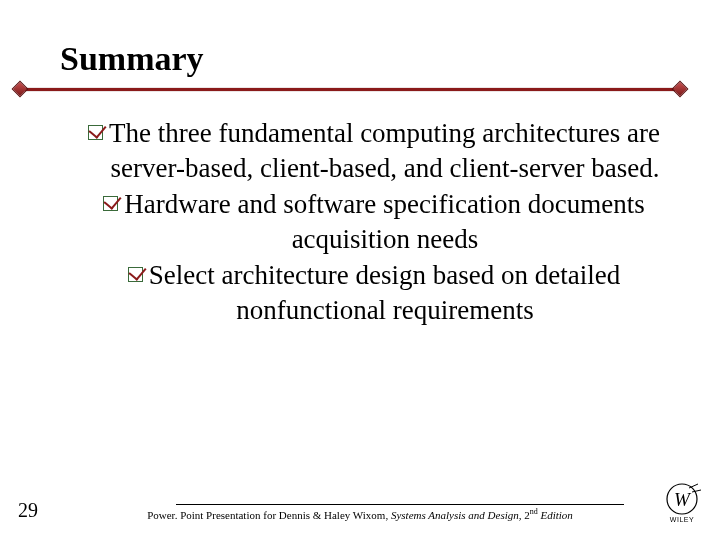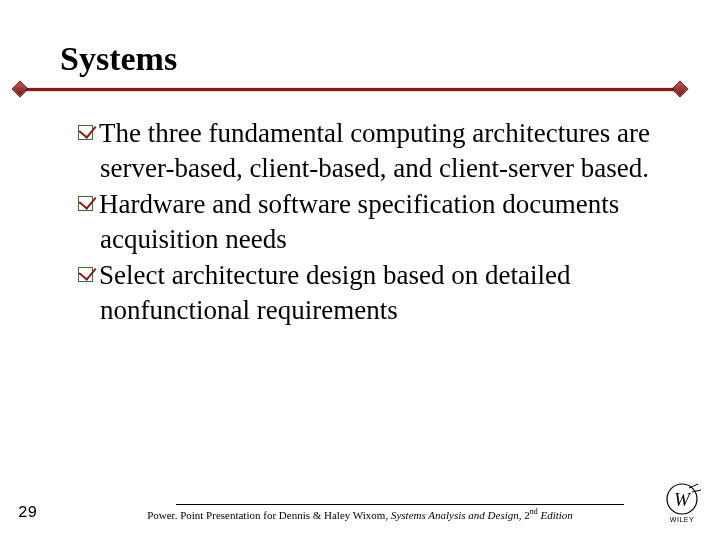--- a/index.html
+++ b/index.html
@@ -50,20 +50,21 @@
 
   .bullets {
     padding-left: 18px;
   }
   .bullet {
     font-size: 27px;
     line-height: 1.28;
     margin-bottom: 2px;
     text-indent: -22px;
     padding-left: 22px;
+    text-align: center;
   }
   .check {
     display: inline-block;
     width: 15px;
     height: 15px;
     border: 1.5px solid #3a6a3a;
     position: relative;
     margin-right: 6px;
     top: -2px;
   }
@@ -82,23 +83,22 @@
   .footer {
     position: absolute;
     left: 0;
     right: 0;
     bottom: 18px;
     padding: 0 18px 0 18px;
     display: flex;
     align-items: flex-end;
   }
   .pagenum {
-    font-size: 16px;
+    font-size: 20px;
     width: 40px;
-    font-family: Liberation Mono, monospace;
   }
   .credit-wrap {
     flex: 1;
     text-align: center;
     padding: 0 8px;
   }
   .sep {
     border: 0;
     border-top: 1px solid #000;
     margin: 0 30px 2px 110px;
@@ -126,21 +126,21 @@
     font-size: 7px;
     letter-spacing: 0.5px;
     font-family: Arial, sans-serif;
   }
 </style>
 </head>
 <body>
 
 <div class="slide">
 
-  <div class="title">Systems</div>
+  <div class="title">Summary</div>
 
   <div class="rule">
     <div class="bar"></div>
     <div class="diamond dL"></div>
     <div class="diamond dR"></div>
   </div>
 
   <div class="bullets">
     <div class="bullet">
       <span class="check"></span><span>The three fundamental computing architectures are server-based, client-based, and client-server based.</span>

